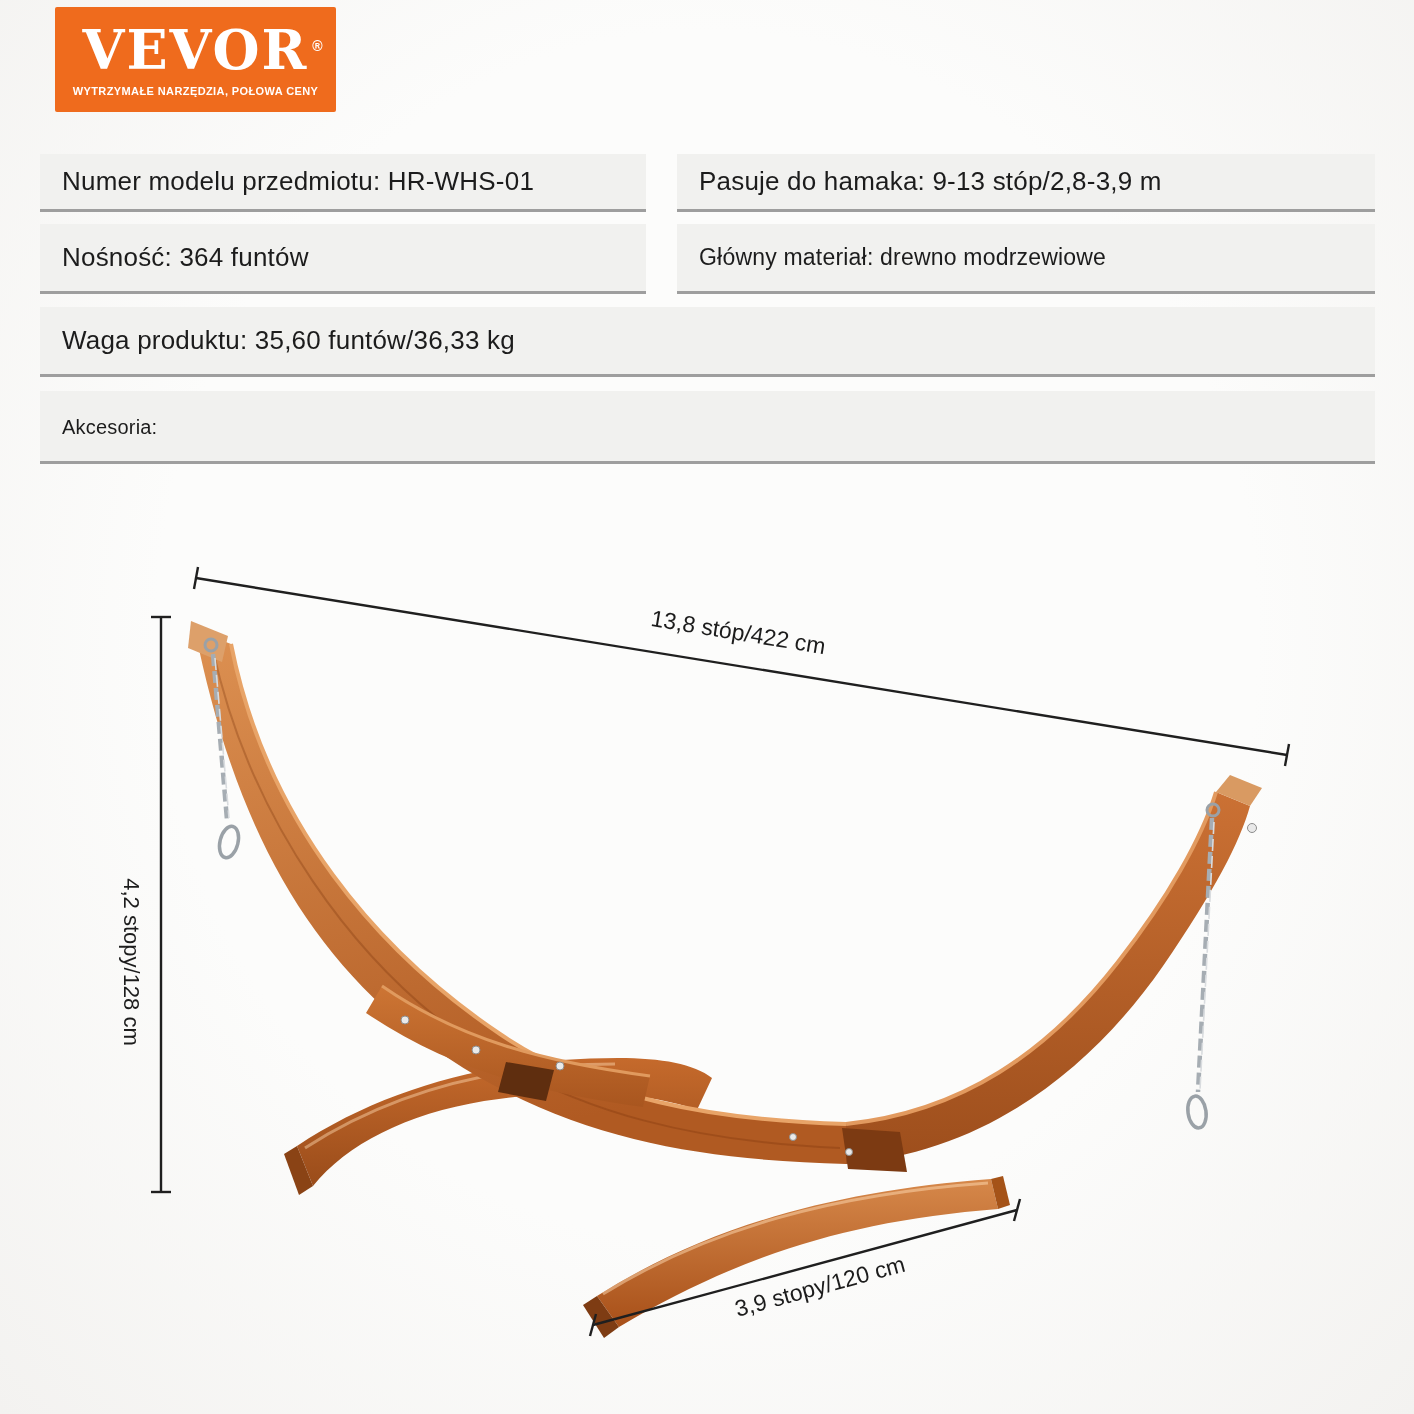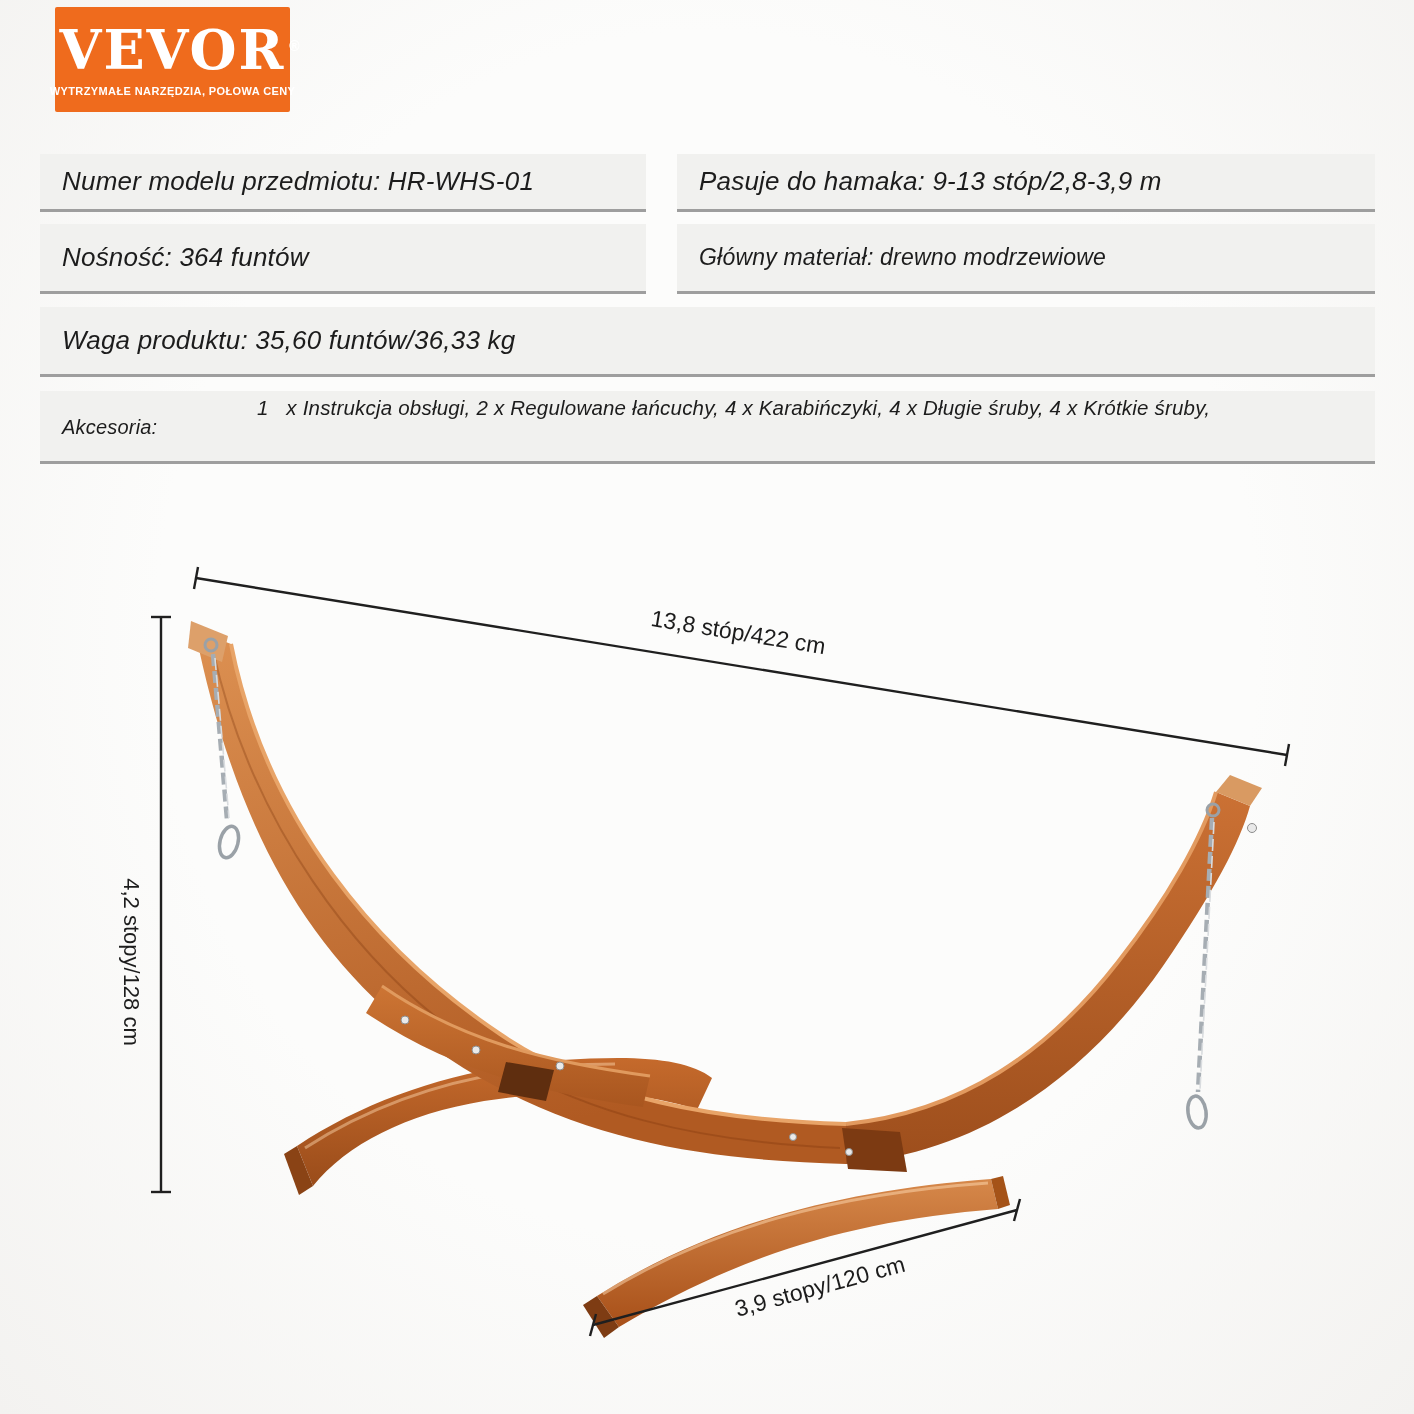--- a/index.html
+++ b/index.html
@@ -3,41 +3,41 @@
 <meta charset="utf-8">
 <style>
   html,body{margin:0;padding:0;background:#e9e8e6;}
   #canvas{
     position:relative;width:1414px;height:1414px;overflow:hidden;
     background:radial-gradient(ellipse at 50% 45%, #fcfcfb 55%, #f3f2f0 100%);
     font-family:"Liberation Sans", sans-serif;color:#1c1c1c;
   }
   
   .logo{
-    position:absolute;left:55px;top:7px;width:235px;height:105px;
+    position:absolute;left:55px;top:7px;width:281px;height:105px;
     background:#ef6b1d;border-radius:2px;display:flex;flex-direction:column;
     align-items:center;justify-content:center;
   }
   .logo-word{
     font-family:"DejaVu Serif", serif;font-weight:bold;color:#ffffff;
     font-size:54px;line-height:54px;letter-spacing:2px;position:relative;
   }
   .logo-reg{
     position:absolute;right:-16px;top:-4px;font-family:"Liberation Sans",sans-serif;
     font-size:14px;font-weight:bold;
   }
   .logo-tagline{
     margin-top:8px;color:#ffffff;font-size:11px;font-weight:bold;
     letter-spacing:.4px;white-space:nowrap;
   }
   
   .cell{
     position:absolute;background:#f1f1ef;border-bottom:3px solid #9e9e9e;
     display:flex;align-items:center;padding-left:22px;box-sizing:border-box;
-    font-size:26px;letter-spacing:.2px;white-space:pre-wrap;font-style:italic;
+    font-size:26px;letter-spacing:.2px;white-space:pre-wrap;
   }
   .cell.small{font-size:23px;}
   .r1{top:154px;height:58px;}
   .r2{top:224px;height:70px;}
   .left-col{left:40px;width:606px;}
   .right-col{left:677px;width:698px;}
   .r3{top:307px;height:70px;left:40px;width:1335px;}
   .r4{top:391px;height:73px;left:40px;width:1335px;padding-left:0;display:block;position:absolute;}
   .acc-label{position:absolute;left:22px;top:25px;font-size:20px;white-space:pre-wrap;}
   .acc-line1{position:absolute;left:217px;top:5px;font-size:20.5px;white-space:pre-wrap;}
@@ -60,21 +60,20 @@
   </div>
 
   <div>
     <div class="cell r1 left-col">Numer modelu przedmiotu: HR-WHS-01</div>
     <div class="cell r1 right-col">Pasuje do hamaka: 9-13 stóp/2,8-3,9 m</div>
     <div class="cell r2 left-col">Nośność: 364 funtów</div>
     <div class="cell r2 right-col small">Główny materiał: drewno modrzewiowe</div>
     <div class="cell r3">Waga produktu: 35,60 funtów/36,33 kg</div>
     <div class="cell r4">
       <span class="acc-label">Akcesoria:</span>
-      <span class="acc-line1">1 &nbsp;&nbsp;x Instrukcja obsługi, 2 x Regulowane łańcuchy, 4 x Karabińczyki, 4 x Długie śruby, 4 x Krótkie śruby,</span>
     </div>
   </div>
 
   <svg id="diagram" width="1414" height="934" viewBox="0 480 1414 934">
     <defs>
       <linearGradient id="gradArcL" x1="0" y1="0" x2="0.25" y2="1">
         <stop offset="0" stop-color="#dd9152"></stop>
           <stop offset="1" stop-color="#b05a22"></stop>
       </linearGradient>
       <linearGradient id="gradArcR" x1="0" y1="0" x2="0" y2="1">

